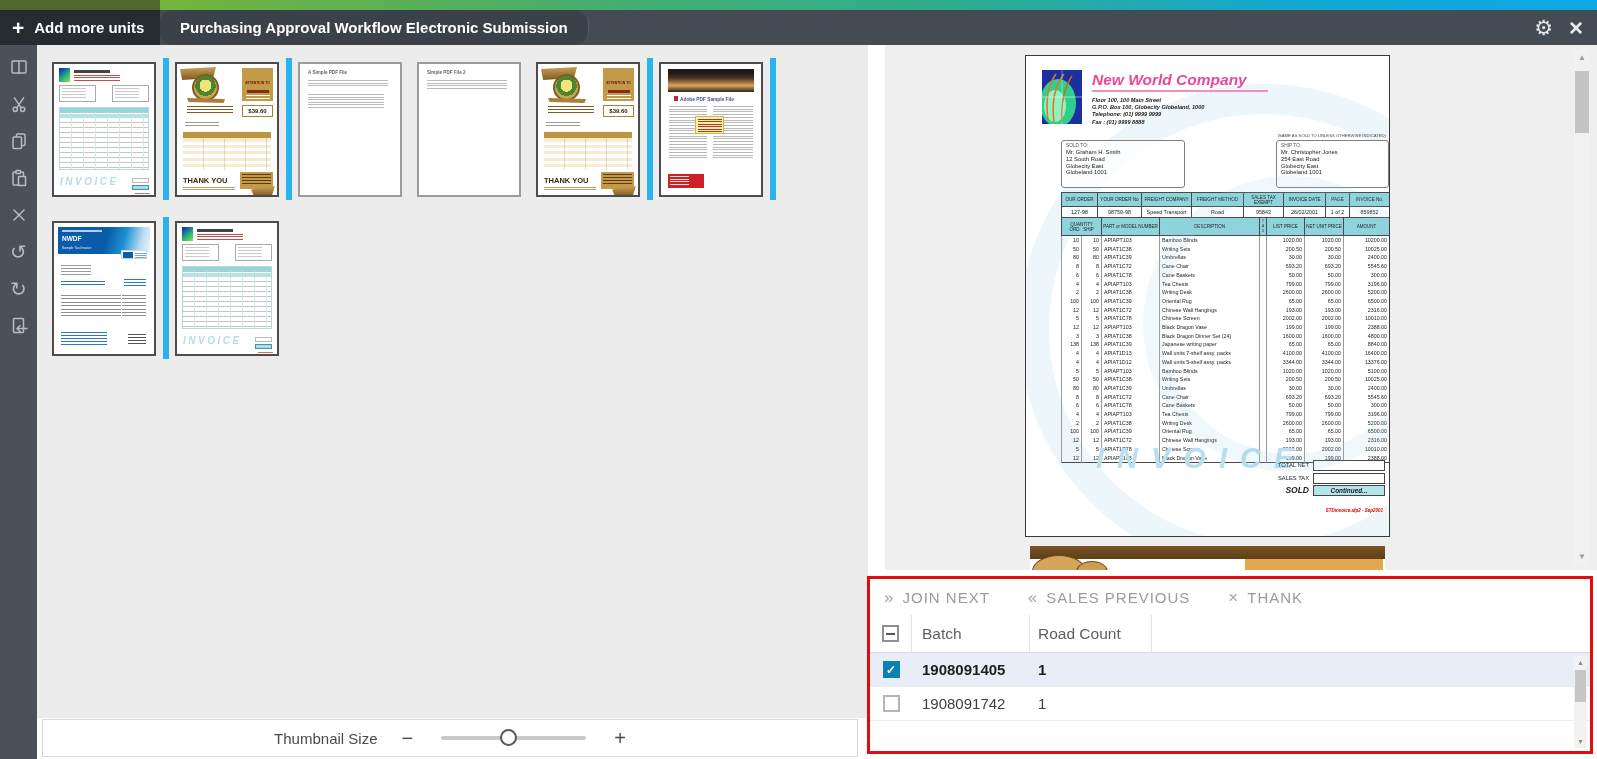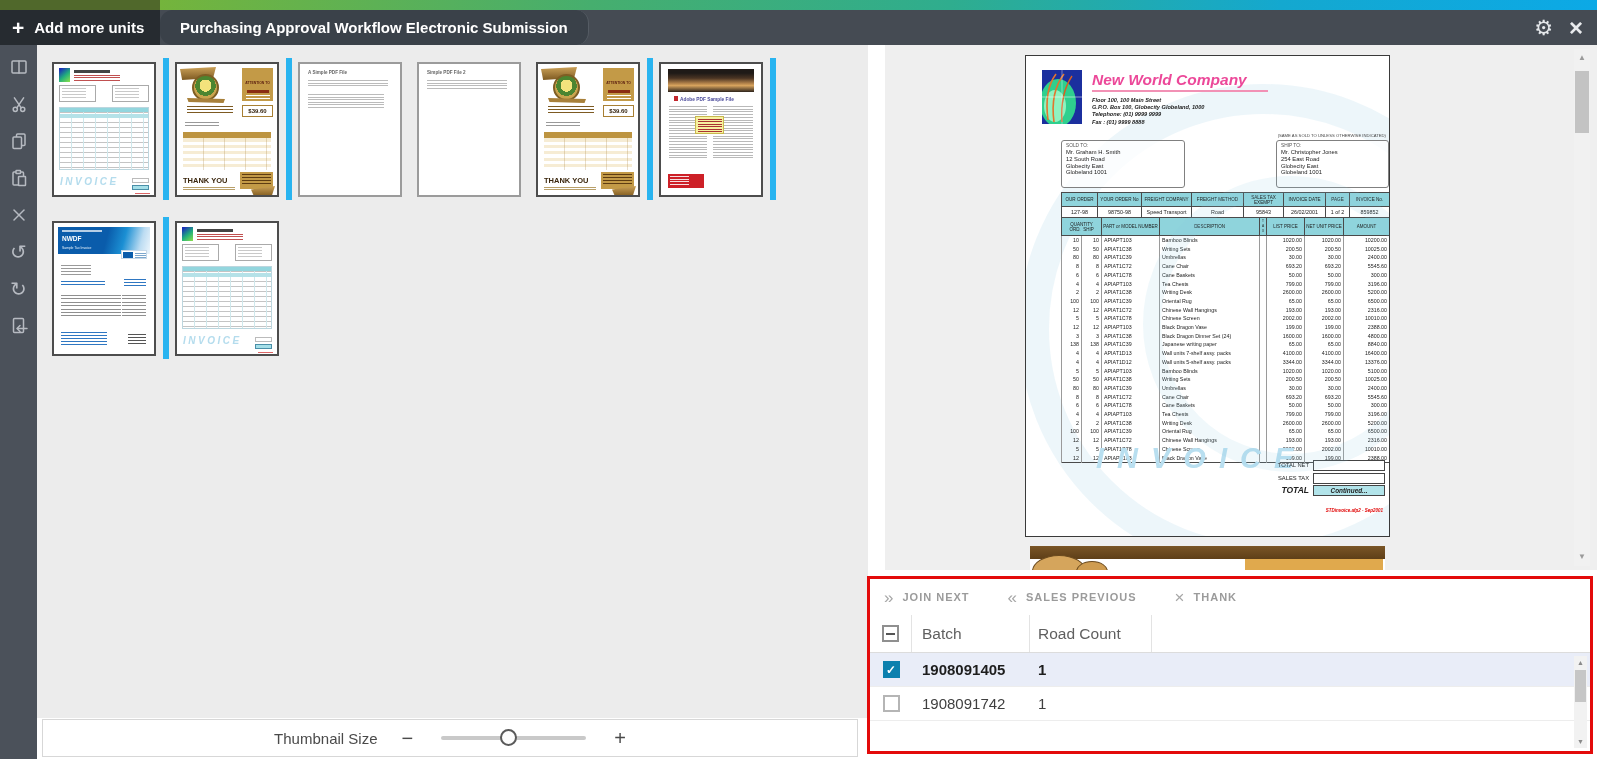--- a/index.html
+++ b/index.html
@@ -91,21 +91,21 @@
   .p2blob2 { position:absolute; left:46px; top:15px; width:32px; height:12px; background:#cf9c50;
              border:1px solid #6b4a1e; border-radius:50% 50% 0 0 / 90% 90% 0 0; }
   .p2gold { position:absolute; left:215px; top:13px; width:138px; height:11px; background:#e0a94d; }
 
   
   .batch-panel { position:absolute; left:867px; top:576px; width:726px; height:178px; background:#fff;
                  border:3px solid #e30b0b; }
   .bp-toolbar { height:36px; display:flex; align-items:center; padding-left:14px; gap:38px; }
   .bp-action { display:flex; align-items:center; gap:9px; color:#9b9b9b; cursor:pointer; }
   .bp-action .ic { font-size:17px; color:#a6a6a6; line-height:1; }
-  .bp-action .lb { font-size:11px; letter-spacing:1px;font-weight:bold; }
+  .bp-action .lb { font-size:15px; letter-spacing:1px; }
   .bp-header { height:38px; display:flex; align-items:center; border-bottom:1px solid #dcdcdc; color:#5f5f5f; font-size:15.5px; }
   .col-check { width:42px; display:flex; align-items:center; justify-content:center; align-self:stretch; border-right:1px solid #e3e3e3; }
   .col-batch { width:118px; padding-left:10px; align-self:stretch; display:flex; align-items:center; border-right:1px solid #e3e3e3; }
   .col-count { width:122px; padding-left:8px; align-self:stretch; display:flex; align-items:center; border-right:1px solid #e3e3e3; }
   .col-fill { flex:1; align-self:stretch; }
   .bp-row { height:34px; display:flex; align-items:center; font-size:15px; color:#3f3f3f; border-bottom:1px solid #ededed; cursor:pointer; }
   .bp-row.selected { background:#e9edf8; font-weight:bold; color:#1d1d1d; }
   .bp-row:nth-child(3) { background:#f2f2f2; }
   .bp-row .col-batch, .bp-row .col-count, .bp-row .col-check { border-right:none; }
   .cb { width:17px; height:17px; border:2px solid #b5b5b5; background:#fff; display:flex; align-items:center; justify-content:center; cursor:pointer; }
@@ -652,21 +652,21 @@
             <td class="r">2388.00</td>
           </tr>
         </tbody>
     </table>
     <div class="wm">INVOICE</div>
     <div id="totals">
         <div class="tot-label" style="top:404px">TOTAL NET</div>
           <div class="tot-box" style="top:404px"></div>
         <div class="tot-label" style="top:416.5px">SALES TAX</div>
           <div class="tot-box" style="top:416.5px"></div>
-        <div class="tot-label big" style="top:429px">TOTAL</div>
+        <div class="tot-label big" style="top:429px">SOLD</div>
           <div class="tot-box cont" style="top:429px">Continued...</div>
       </div>
     <div class="pg-footnote">STDinvoice.afp2 - Sep2001</div>
   </div>
   <div class="pg2">
     <div class="p2bar"></div>
     <div class="p2blob"></div>
     <div class="p2blob2"></div>
     <div class="p2gold"></div>
   </div>

